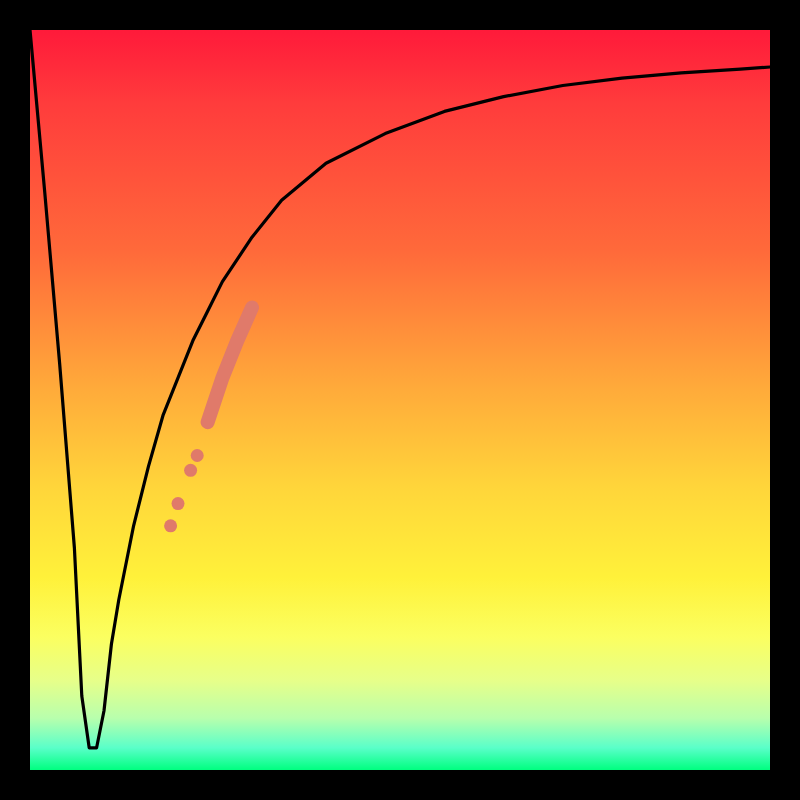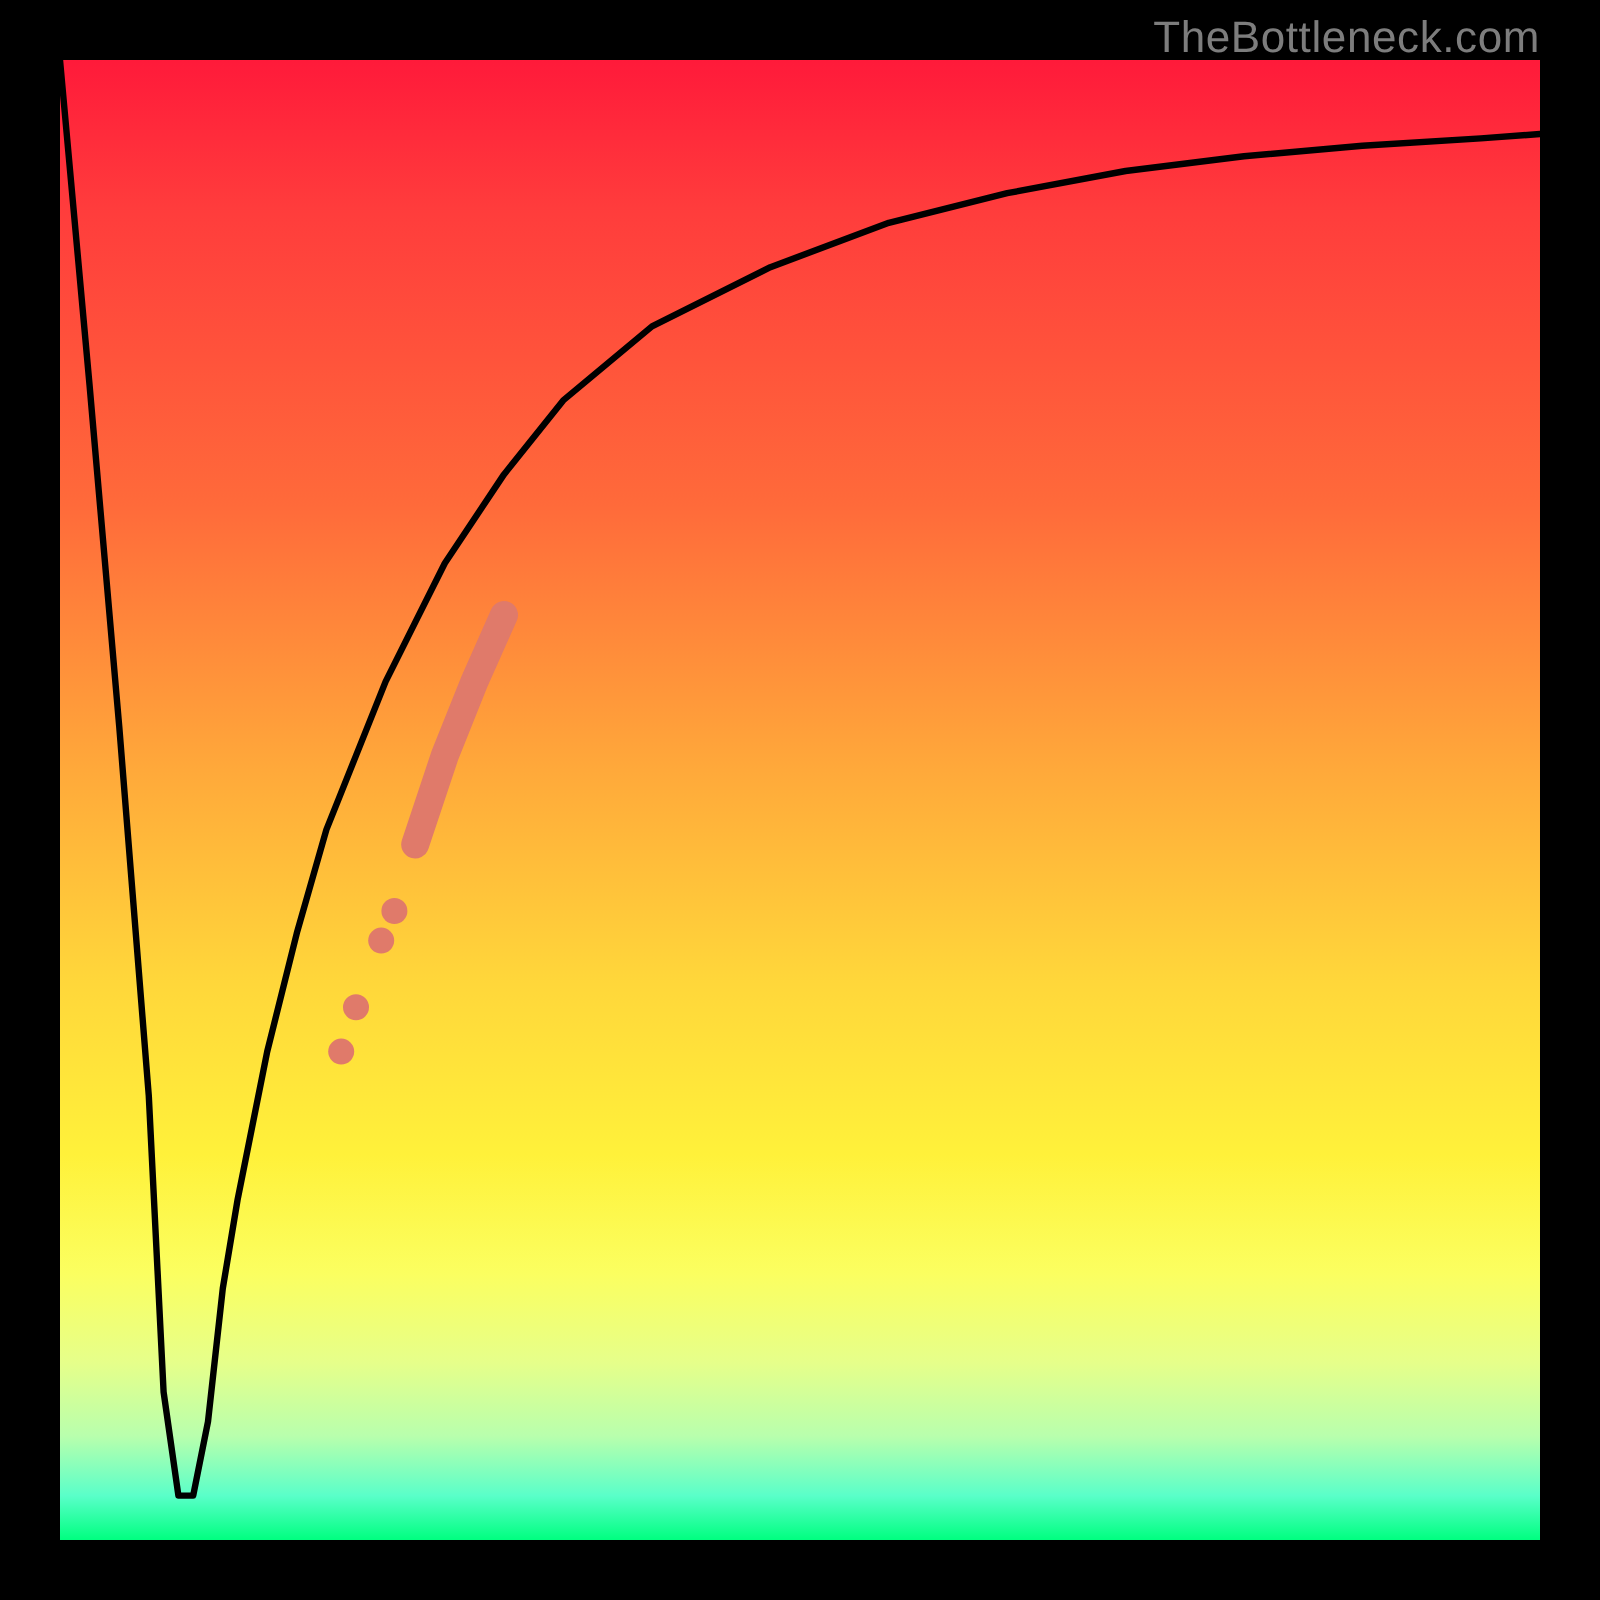--- a/index.html
+++ b/index.html
@@ -53,21 +53,20 @@
     width: 740px;
     height: 740px;
     overflow: visible;
   }
 </style>
 </head>
 <body>
 
 <div class="frame">
 
-  <div class="attribution">TheBottleneck.com</div>
 
   <div class="plot-area">
     <svg class="curve" viewBox="0 0 740 740">
       <path id="main-curve" fill="none" stroke="#000" stroke-width="3.2" stroke-linejoin="round" stroke-linecap="round" d="M0.0 0.0 L14.8 162.8 L29.6 333.0 L44.4 518.0 L51.8 666.0 L59.2 717.8 L66.6 717.8 L74.0 680.8 L81.4 614.2 L88.8 569.8 L103.6 495.8 L118.4 436.6 L133.2 384.8 L148.0 347.8 L162.8 310.8 L177.6 281.2 L192.4 251.6 L222.0 207.2 L251.6 170.2 L296.0 133.2 L355.2 103.6 L414.4 81.4 L473.6 66.6 L532.8 55.5 L592.0 48.1 L651.2 42.9 L710.4 39.2 L740.0 37.0 "></path>
       <path id="highlight-thick" fill="none" stroke="#e07a6a" stroke-width="14" stroke-linecap="round" d="M177.6 392.2 L192.4 347.8 L207.2 310.8 L222.0 277.5 "></path>
       <g id="highlight-dots">
           <circle cx="140.6" cy="495.8" r="6.5" fill="#e07a6a"></circle>
           <circle cx="148.0" cy="473.6" r="6.5" fill="#e07a6a"></circle>
           <circle cx="160.6" cy="440.3" r="6.5" fill="#e07a6a"></circle>
           <circle cx="167.2" cy="425.5" r="6.5" fill="#e07a6a"></circle>

